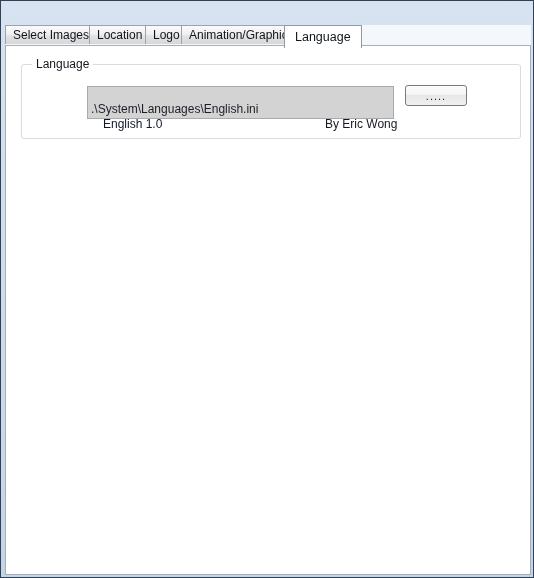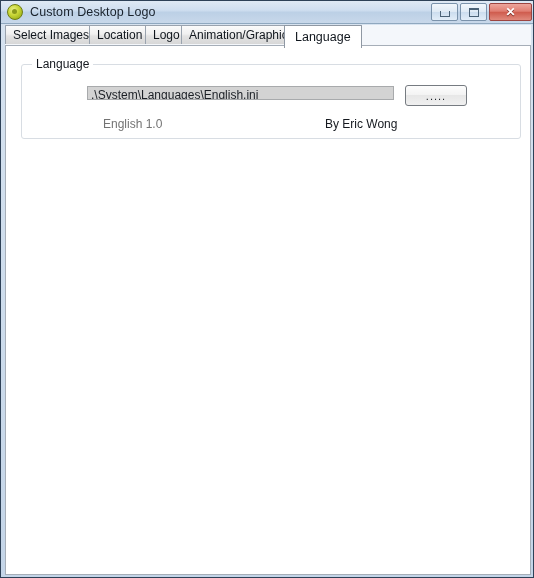--- a/index.html
+++ b/index.html
@@ -186,28 +186,28 @@
     font-size: 12px;
     color: #15191f;
     line-height: 14px;
   }
 
   .path-field {
     position: absolute;
     left: 65px;
     top: 21px;
     width: 307px;
-    height: 14px;
+    height: 33px;
     box-sizing: border-box;
     background: #d3d3d3;
     border: 1px solid #a8aaac;
     font-size: 12px;
     color: #1b1f25;
     line-height: 17px;
-    padding: 0 3px;
+    padding: 14px 3px;
     white-space: nowrap;
     overflow: hidden;
   }
 
   .browse-button {
     position: absolute;
     left: 383px;
     top: 20px;
     width: 62px;
     height: 21px;
@@ -221,54 +221,37 @@
     align-items: center;
     justify-content: center;
     letter-spacing: 1px;
   }
 
   .version-label {
     position: absolute;
     left: 81px;
     top: 52px;
     font-size: 12px;
-    color: #737373;
+    color: #0f172a;
     white-space: nowrap;
   }
   .author-label {
     position: absolute;
     left: 303px;
     top: 52px;
     font-size: 12px;
     color: #15191f;
     white-space: nowrap;
   }
 </style>
 </head>
 <body>
 
 <div class="window">
 
-  <div class="titlebar">
-    <div class="titlebar-inner">
-      <div class="title-icon"></div>
-      <div class="title-text">Custom Desktop Logo</div>
-    </div>
-    <div class="window-buttons">
-      <div class="winbtn">
-        <span class="glyph-min"></span>
-      </div>
-      <div class="winbtn">
-        <span class="glyph-max"></span>
-      </div>
-      <div class="winbtn close">
-        <span class="glyph-close">✕</span>
-      </div>
-    </div>
-  </div>
 
   <div class="tabstrip">
     <div class="tab" style="left:0px;">Select Images</div>
     <div class="tab" style="left:84px;">Location</div>
     <div class="tab" style="left:140px;">Logo</div>
     <div class="tab" style="left:176px;">Animation/Graphics</div>
     <div class="tab selected" style="left:279px;">Language</div>
   </div>
 
   <div class="panel">

